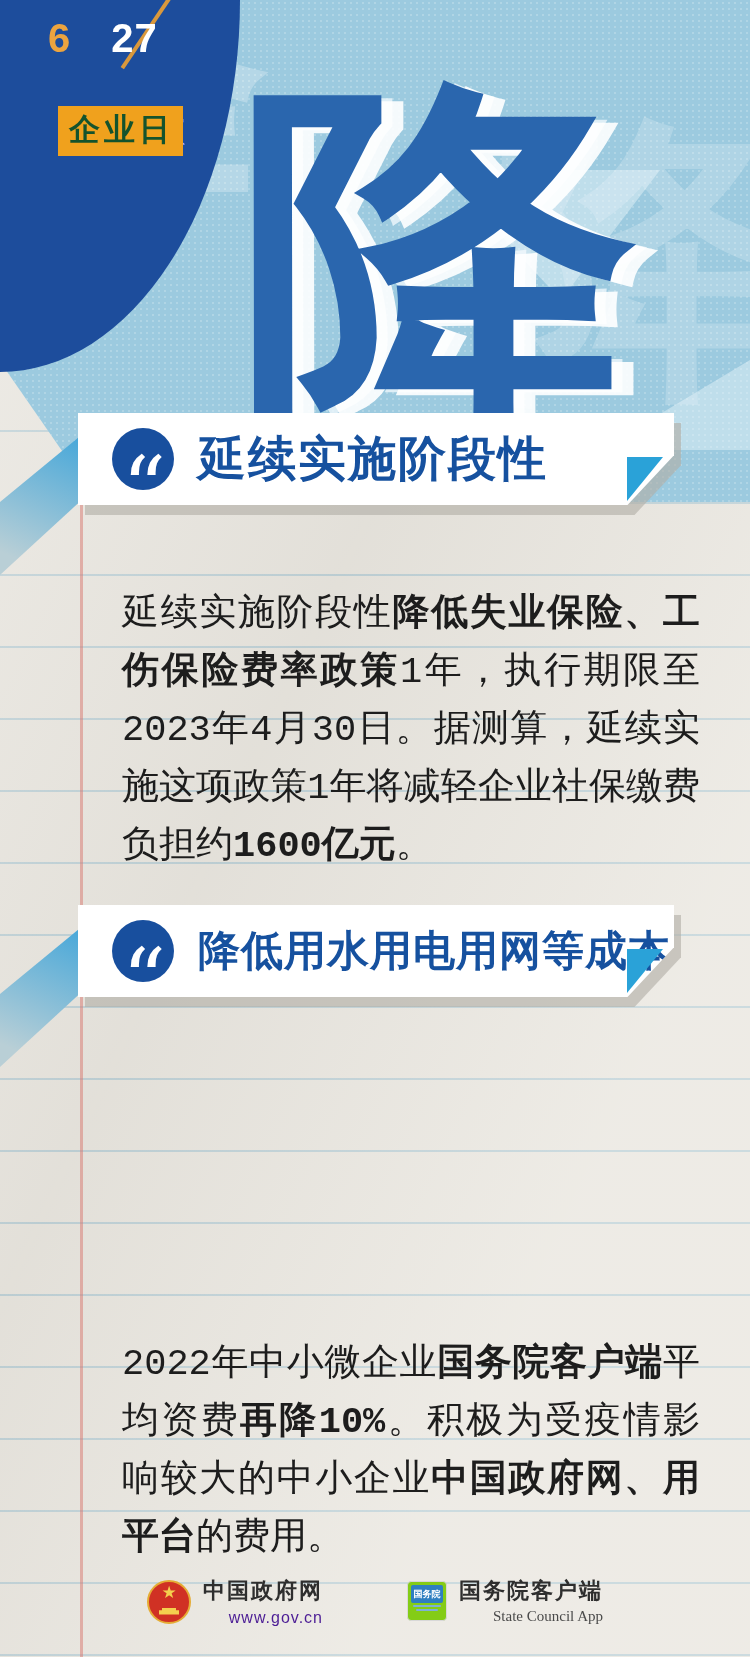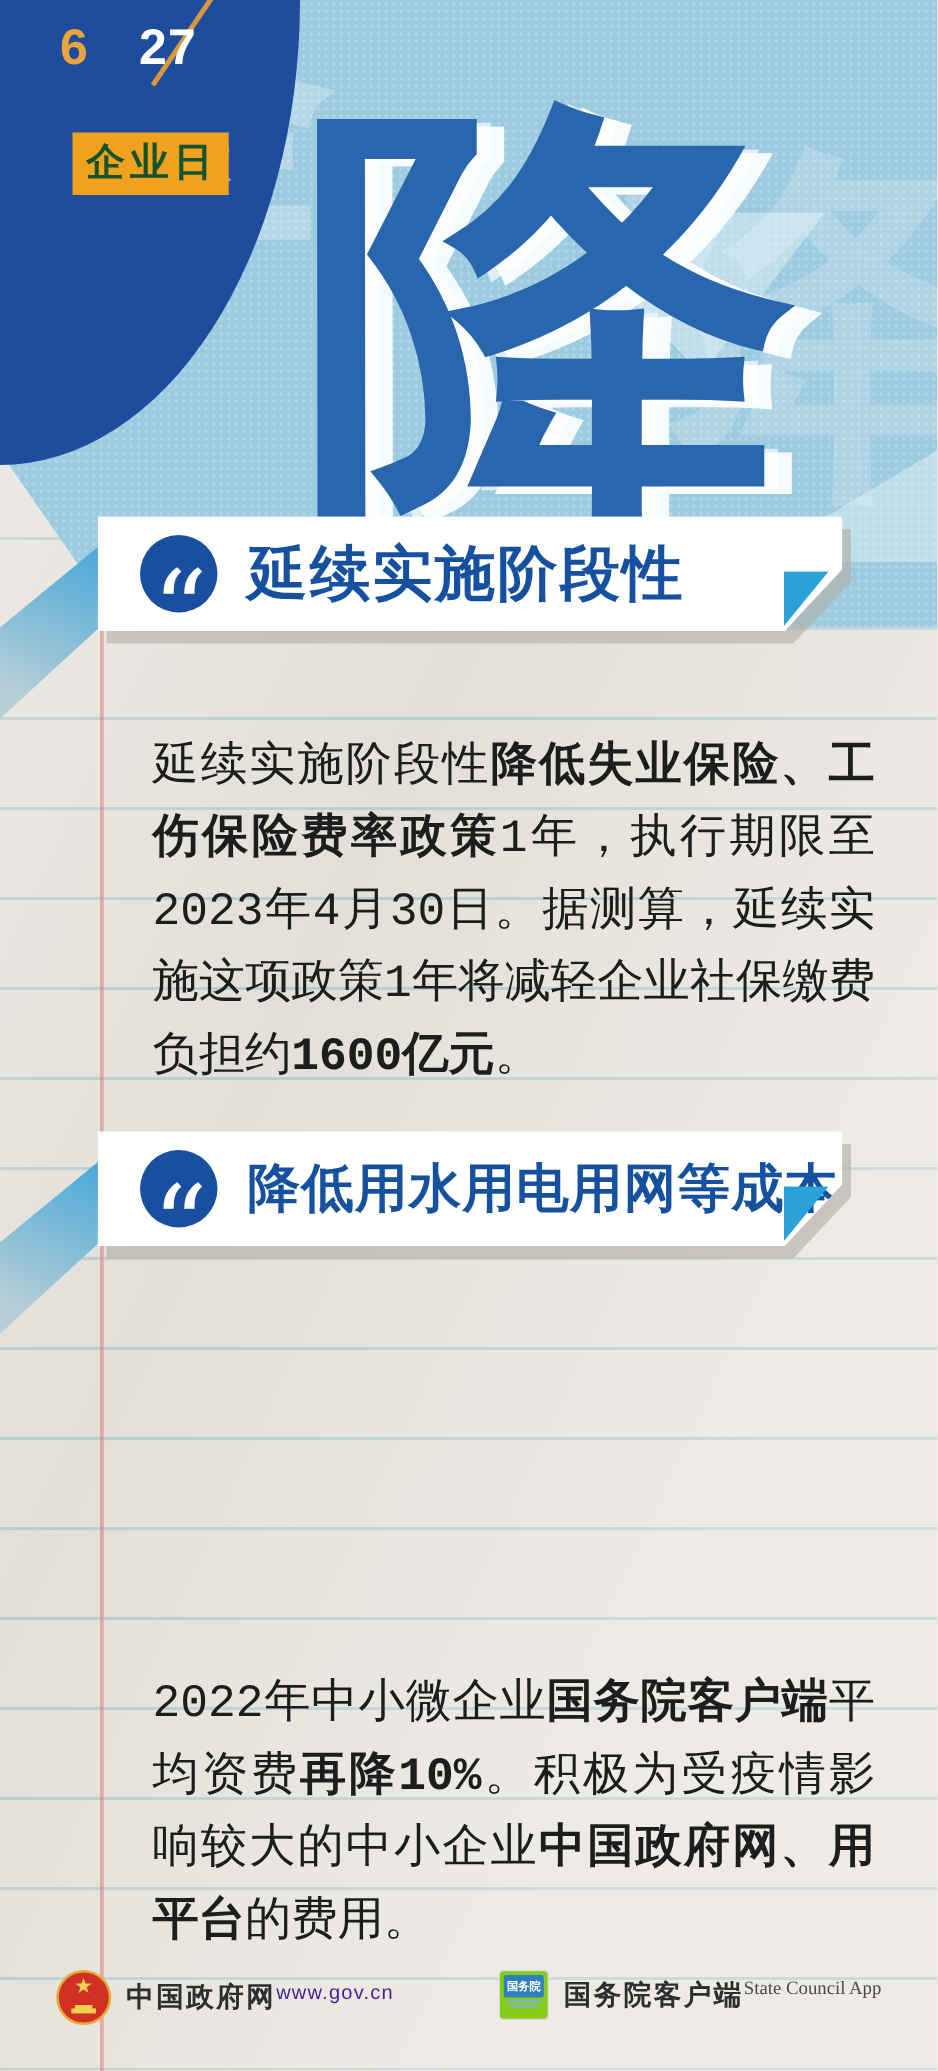--- a/index.html
+++ b/index.html
@@ -75,21 +75,21 @@
 
   
   .footer{position:absolute;left:0;top:1576px;width:750px;z-index:2;
     display:flex;justify-content:center;align-items:flex-start;gap:52px;}
   .logo-group{display:flex;align-items:center;gap:12px;}
   .emblem{width:44px;height:44px;border-radius:50%;background:#d03124;border:2px solid #e5ac35;
     box-sizing:border-box;position:relative;flex:0 0 auto;}
   .emblem .star{position:absolute;left:0;right:0;top:1px;text-align:center;color:#f4d04e;font-size:17px;line-height:20px;}
   .emblem .gate{position:absolute;left:10px;right:10px;bottom:7px;height:7px;background:#f4d04e;
     clip-path:polygon(0 100%,0 40%,15% 40%,15% 0,85% 0,85% 40%,100% 40%,100% 100%);}
-  .logo-text{display:flex;flex-direction:row;text-align:right;}
+  .logo-text{display:flex;flex-direction:column;text-align:right;}
   .logo-name{font-size:22px;font-weight:800;color:#2e2e2e;letter-spacing:2px;}
   .logo-sub{font-size:16px;color:#4c1d95;margin-top:3px;letter-spacing:1px;}
   .logo-sub-serif{font-family:"Liberation Serif","DejaVu Serif",serif;font-size:15px;color:#4a4a4a;margin-top:2px;}
   .sca-icon{width:40px;height:40px;background:#84cc16;border:1px solid #d8d8d8;border-radius:4px;
     box-sizing:border-box;padding:3px;flex:0 0 auto;display:flex;flex-direction:column;gap:2px;margin-left:32px;}
   .sca-icon .blue-block{background:#2f7fc1;border-radius:2px;color:#fff;font-size:9px;font-weight:700;
     text-align:center;line-height:18px;height:18px;letter-spacing:0;}
   .sca-line{height:2px;background:#7fb0d6;border-radius:1px;}
   .sca-line.short{width:70%;align-self:center;}
   .sca-line.mid{width:85%;align-self:center;}

